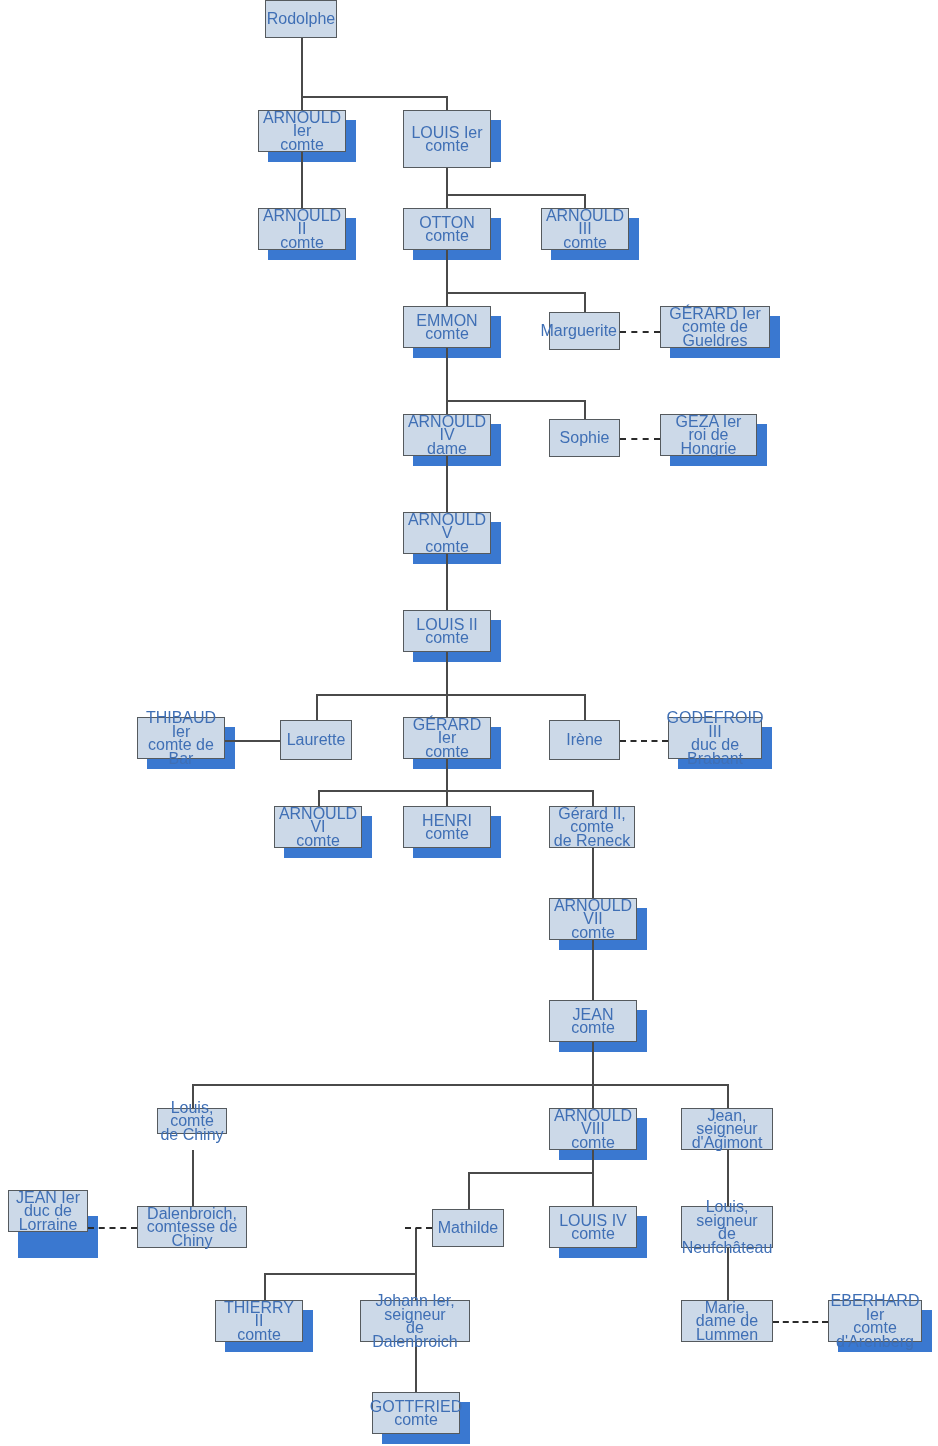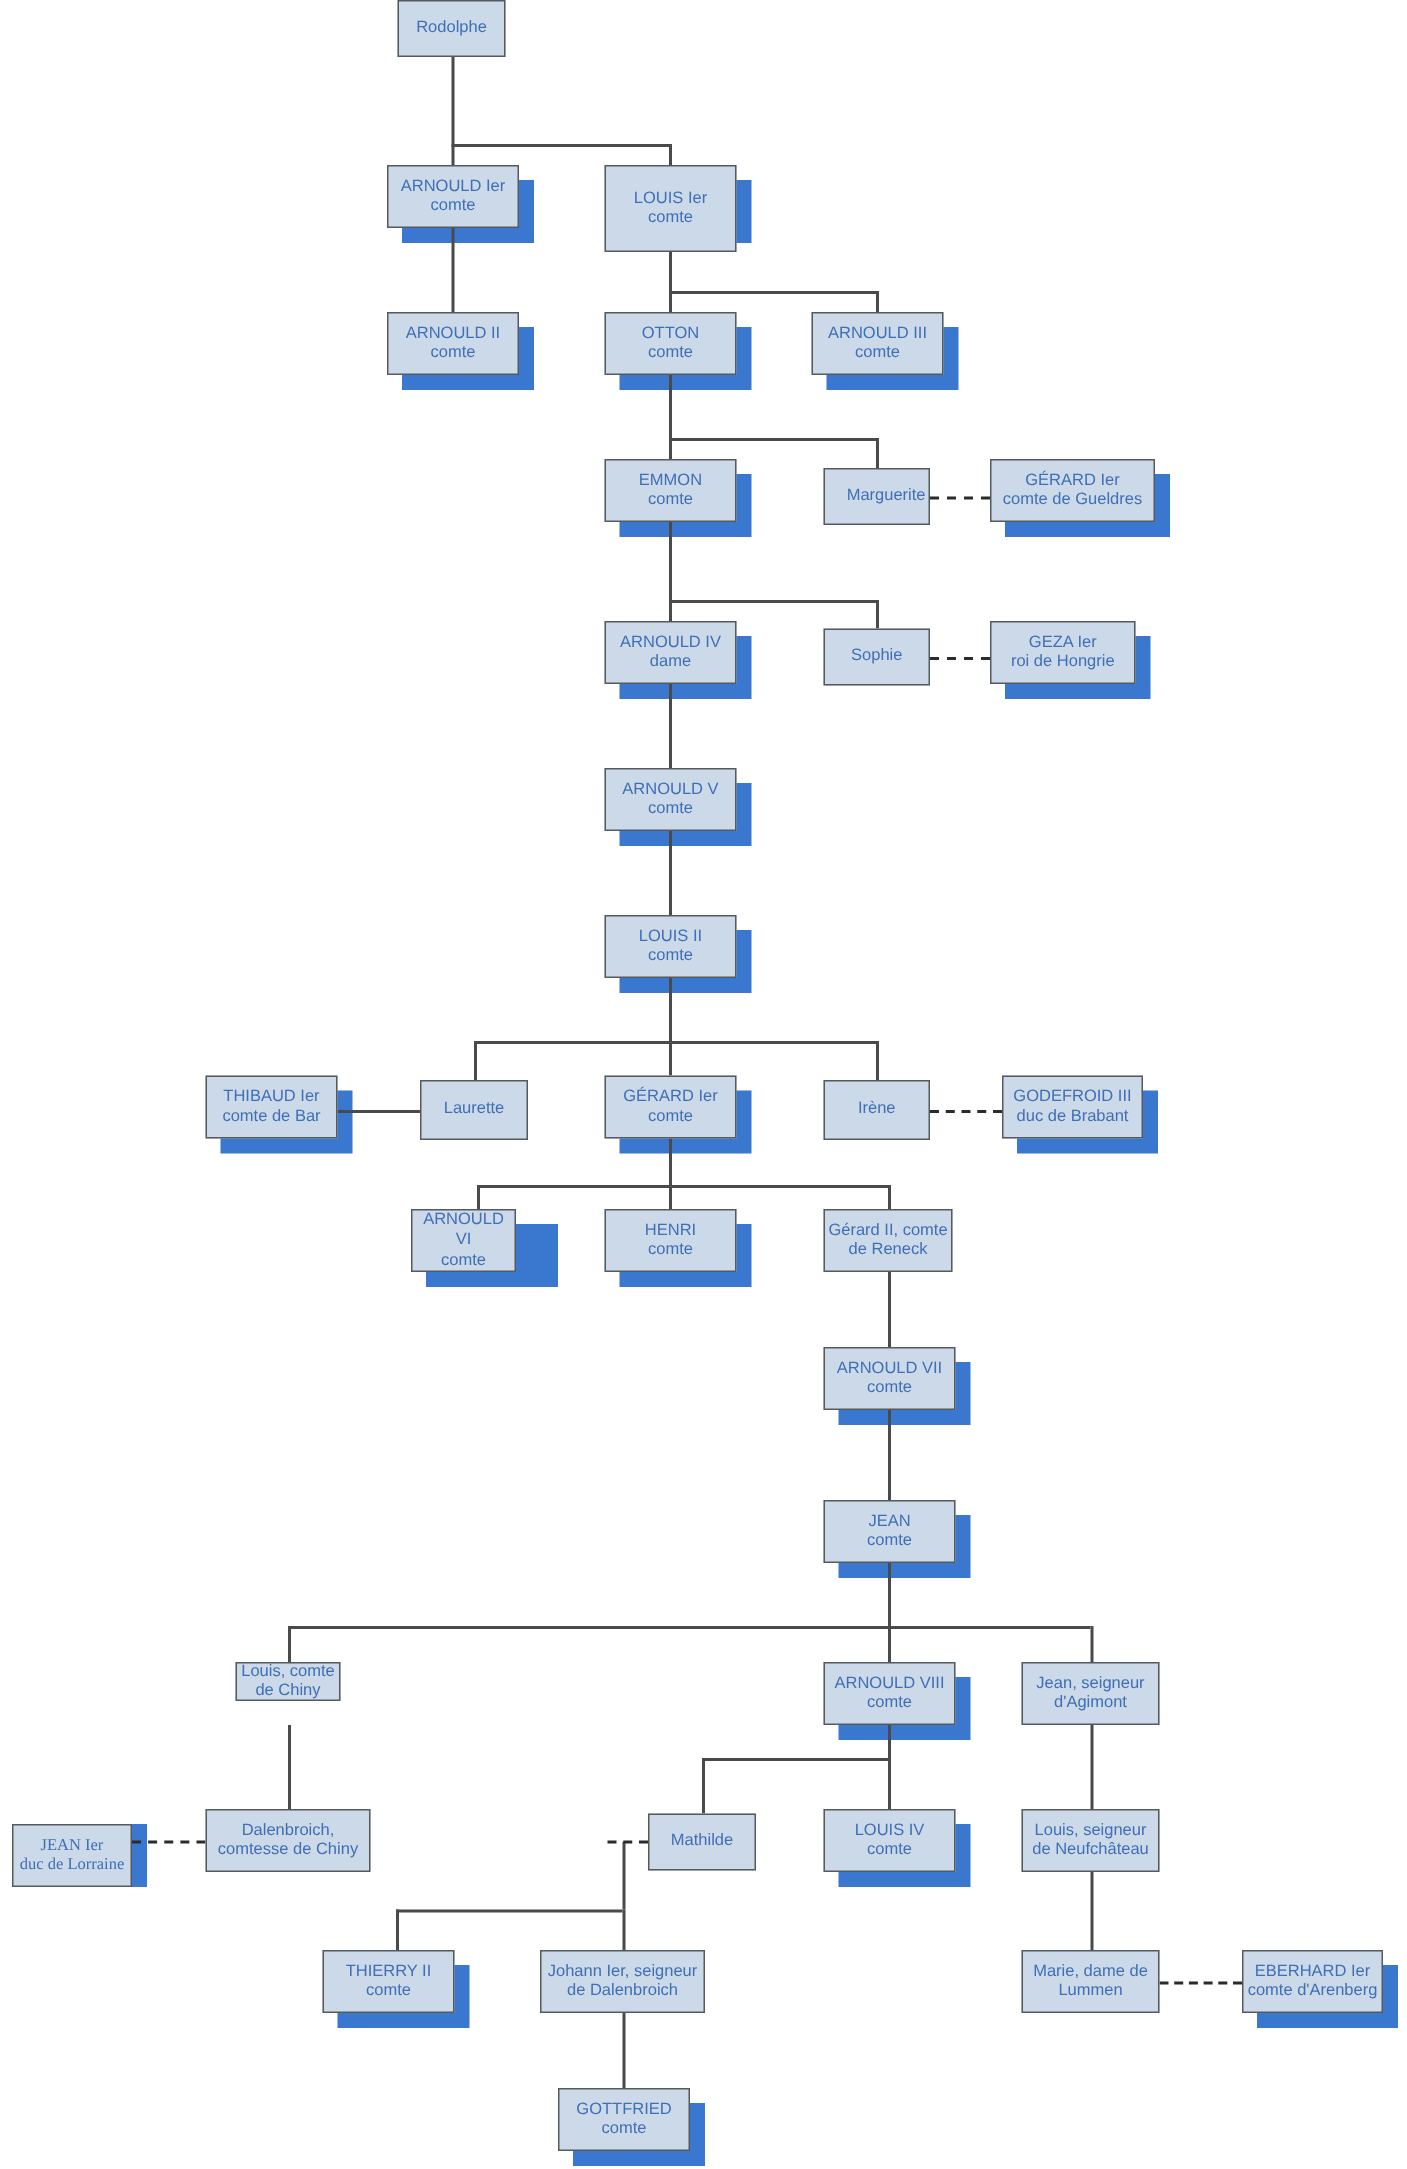--- a/index.html
+++ b/index.html
@@ -5,21 +5,21 @@
   html,body{margin:0;padding:0;background:#ffffff;}
   body{font-family:"Liberation Sans","DejaVu Sans",sans-serif;}
   #canvas{position:relative;width:938px;height:1446px;overflow:hidden;background:#fff;}
 
   .node{
     position:absolute;
     box-sizing:border-box;
     background:#ccd9e8;
     border:1.5px solid #555a5e;
     color:#3f6fb5;
-    font-size:11px;
+    font-size:16px;
     line-height:13.5px;
     text-align:center;
     display:flex;
     align-items:center;
     justify-content:center;
     z-index:5;
     padding:1px 2px;
   }
   .node .lbl{display:block;white-space:pre-line;}
   .shadowbox{
@@ -187,21 +187,21 @@
       <span class="lbl">GÉRARD Ier
 comte</span>
     </div>
     <div class="node" style="left: 549px; top: 720px; width: 71px; height: 40px;">
       <span class="lbl">Irène</span>
     </div>
     <div class="node" style="left: 668px; top: 717px; width: 94px; height: 42px;">
       <span class="lbl">GODEFROID III
 duc de Brabant</span>
     </div>
-    <div class="node" style="left: 274px; top: 806px; width: 70px; height: 42px;">
+    <div class="node" style="left: 274px; top: 806px; width: 88px; height: 42px;">
       <span class="lbl">ARNOULD VI
 comte</span>
     </div>
     <div class="node" style="left: 403px; top: 806px; width: 88px; height: 42px; align-items: center;">
       <span class="lbl">HENRI
 comte</span>
     </div>
     <div class="node" style="left: 549px; top: 806px; width: 86px; height: 42px;">
       <span class="lbl">Gérard II, comte
 de Reneck</span>
@@ -219,21 +219,21 @@
 de Chiny</span>
     </div>
     <div class="node" style="left: 549px; top: 1108px; width: 88px; height: 42px;">
       <span class="lbl">ARNOULD VIII
 comte</span>
     </div>
     <div class="node" style="left: 681px; top: 1108px; width: 92px; height: 42px;">
       <span class="lbl">Jean, seigneur
 d'Agimont</span>
     </div>
-    <div class="node" style="left: 8px; top: 1216px; width: 80px; height: 42px; font-family: Liberation Serif, serif;">
+    <div class="node" style="left: 8px; top: 1190px; width: 80px; height: 42px;">
       <span class="lbl">JEAN Ier
 duc de Lorraine</span>
     </div>
     <div class="node" style="left: 137px; top: 1206px; width: 110px; height: 42px;">
       <span class="lbl">Dalenbroich,
 comtesse de Chiny</span>
     </div>
     <div class="node" style="left: 432px; top: 1209px; width: 72px; height: 38px;">
       <span class="lbl">Mathilde</span>
     </div>

